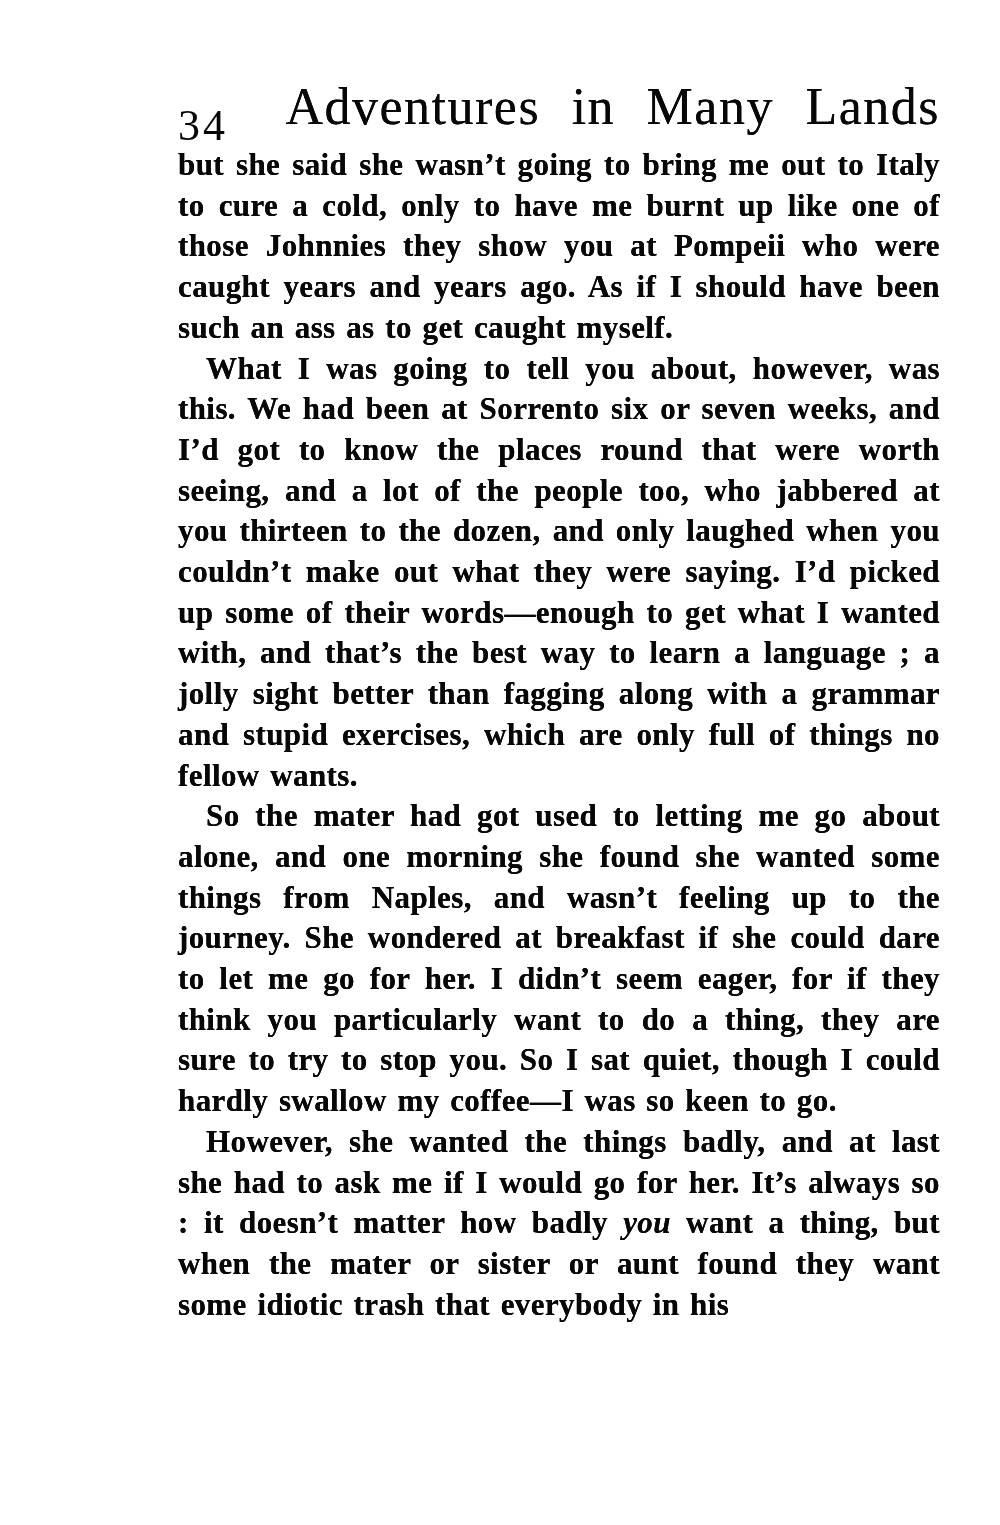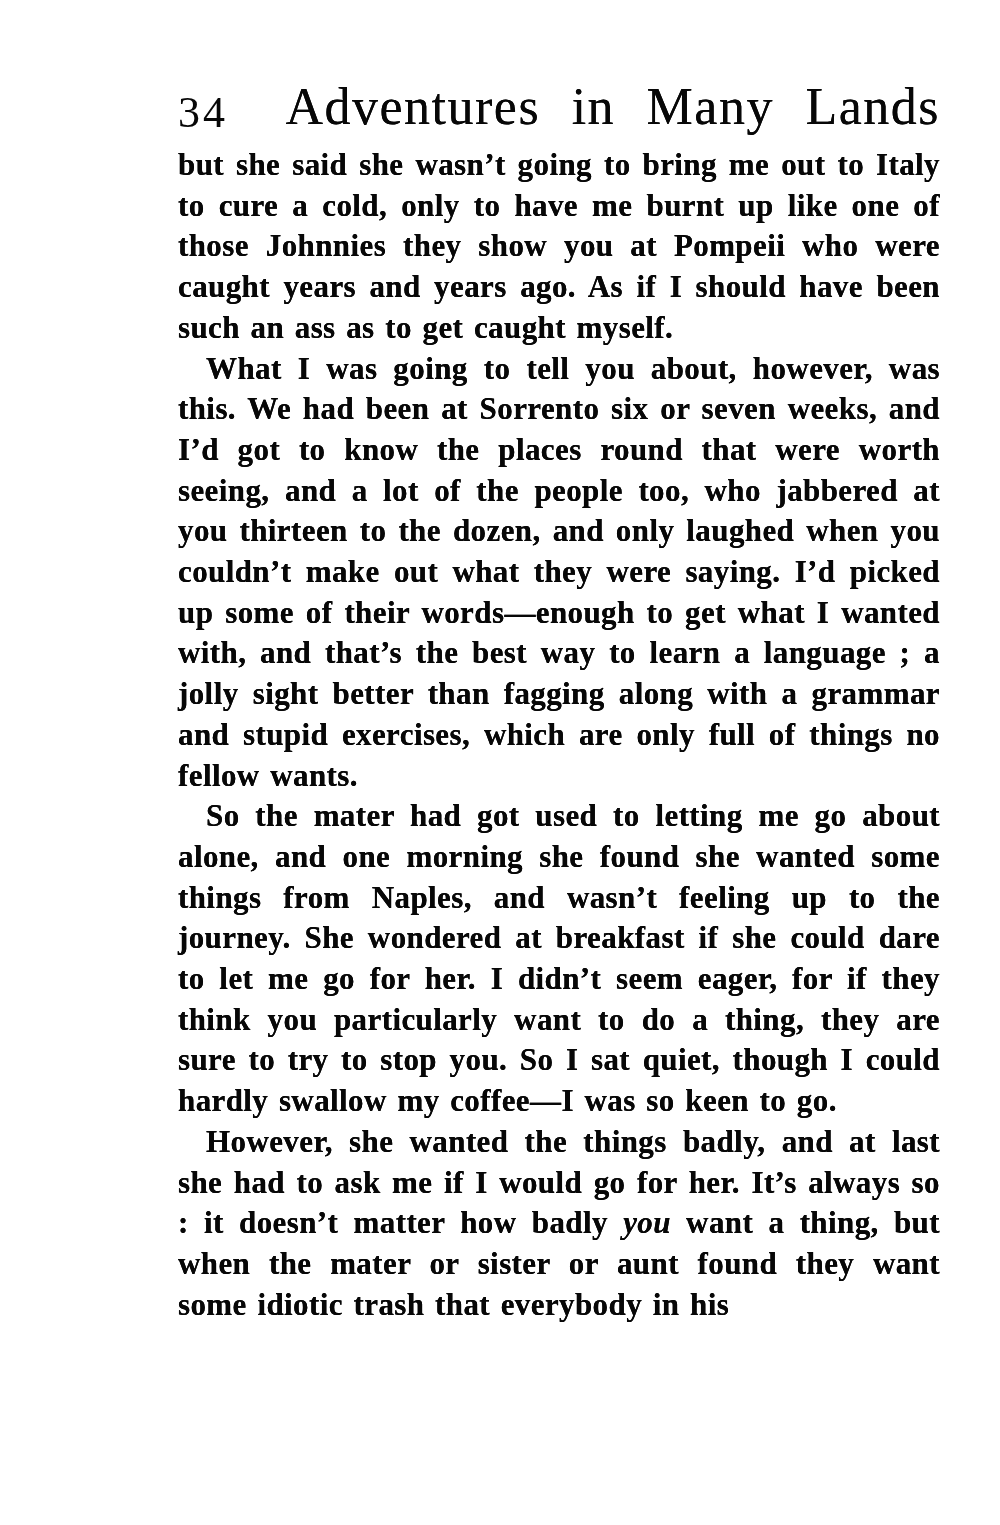--- a/index.html
+++ b/index.html
@@ -23,21 +23,21 @@
     width: 762px;
     display: flex;
     align-items: baseline;
     white-space: nowrap;
   }
   .page-number {
     font-size: 44px;
     line-height: 1;
     letter-spacing: 3px;
     position: relative;
-    top: 3px;
+    top: 16px;
     margin-top: 24px;
   }
   .running-title {
     flex: 1;
     text-align: right;
     font-size: 52px;
     line-height: 1.1;
     letter-spacing: 1.5px;
     word-spacing: 17px;
     text-shadow: 0 0 0.5px currentColor;

